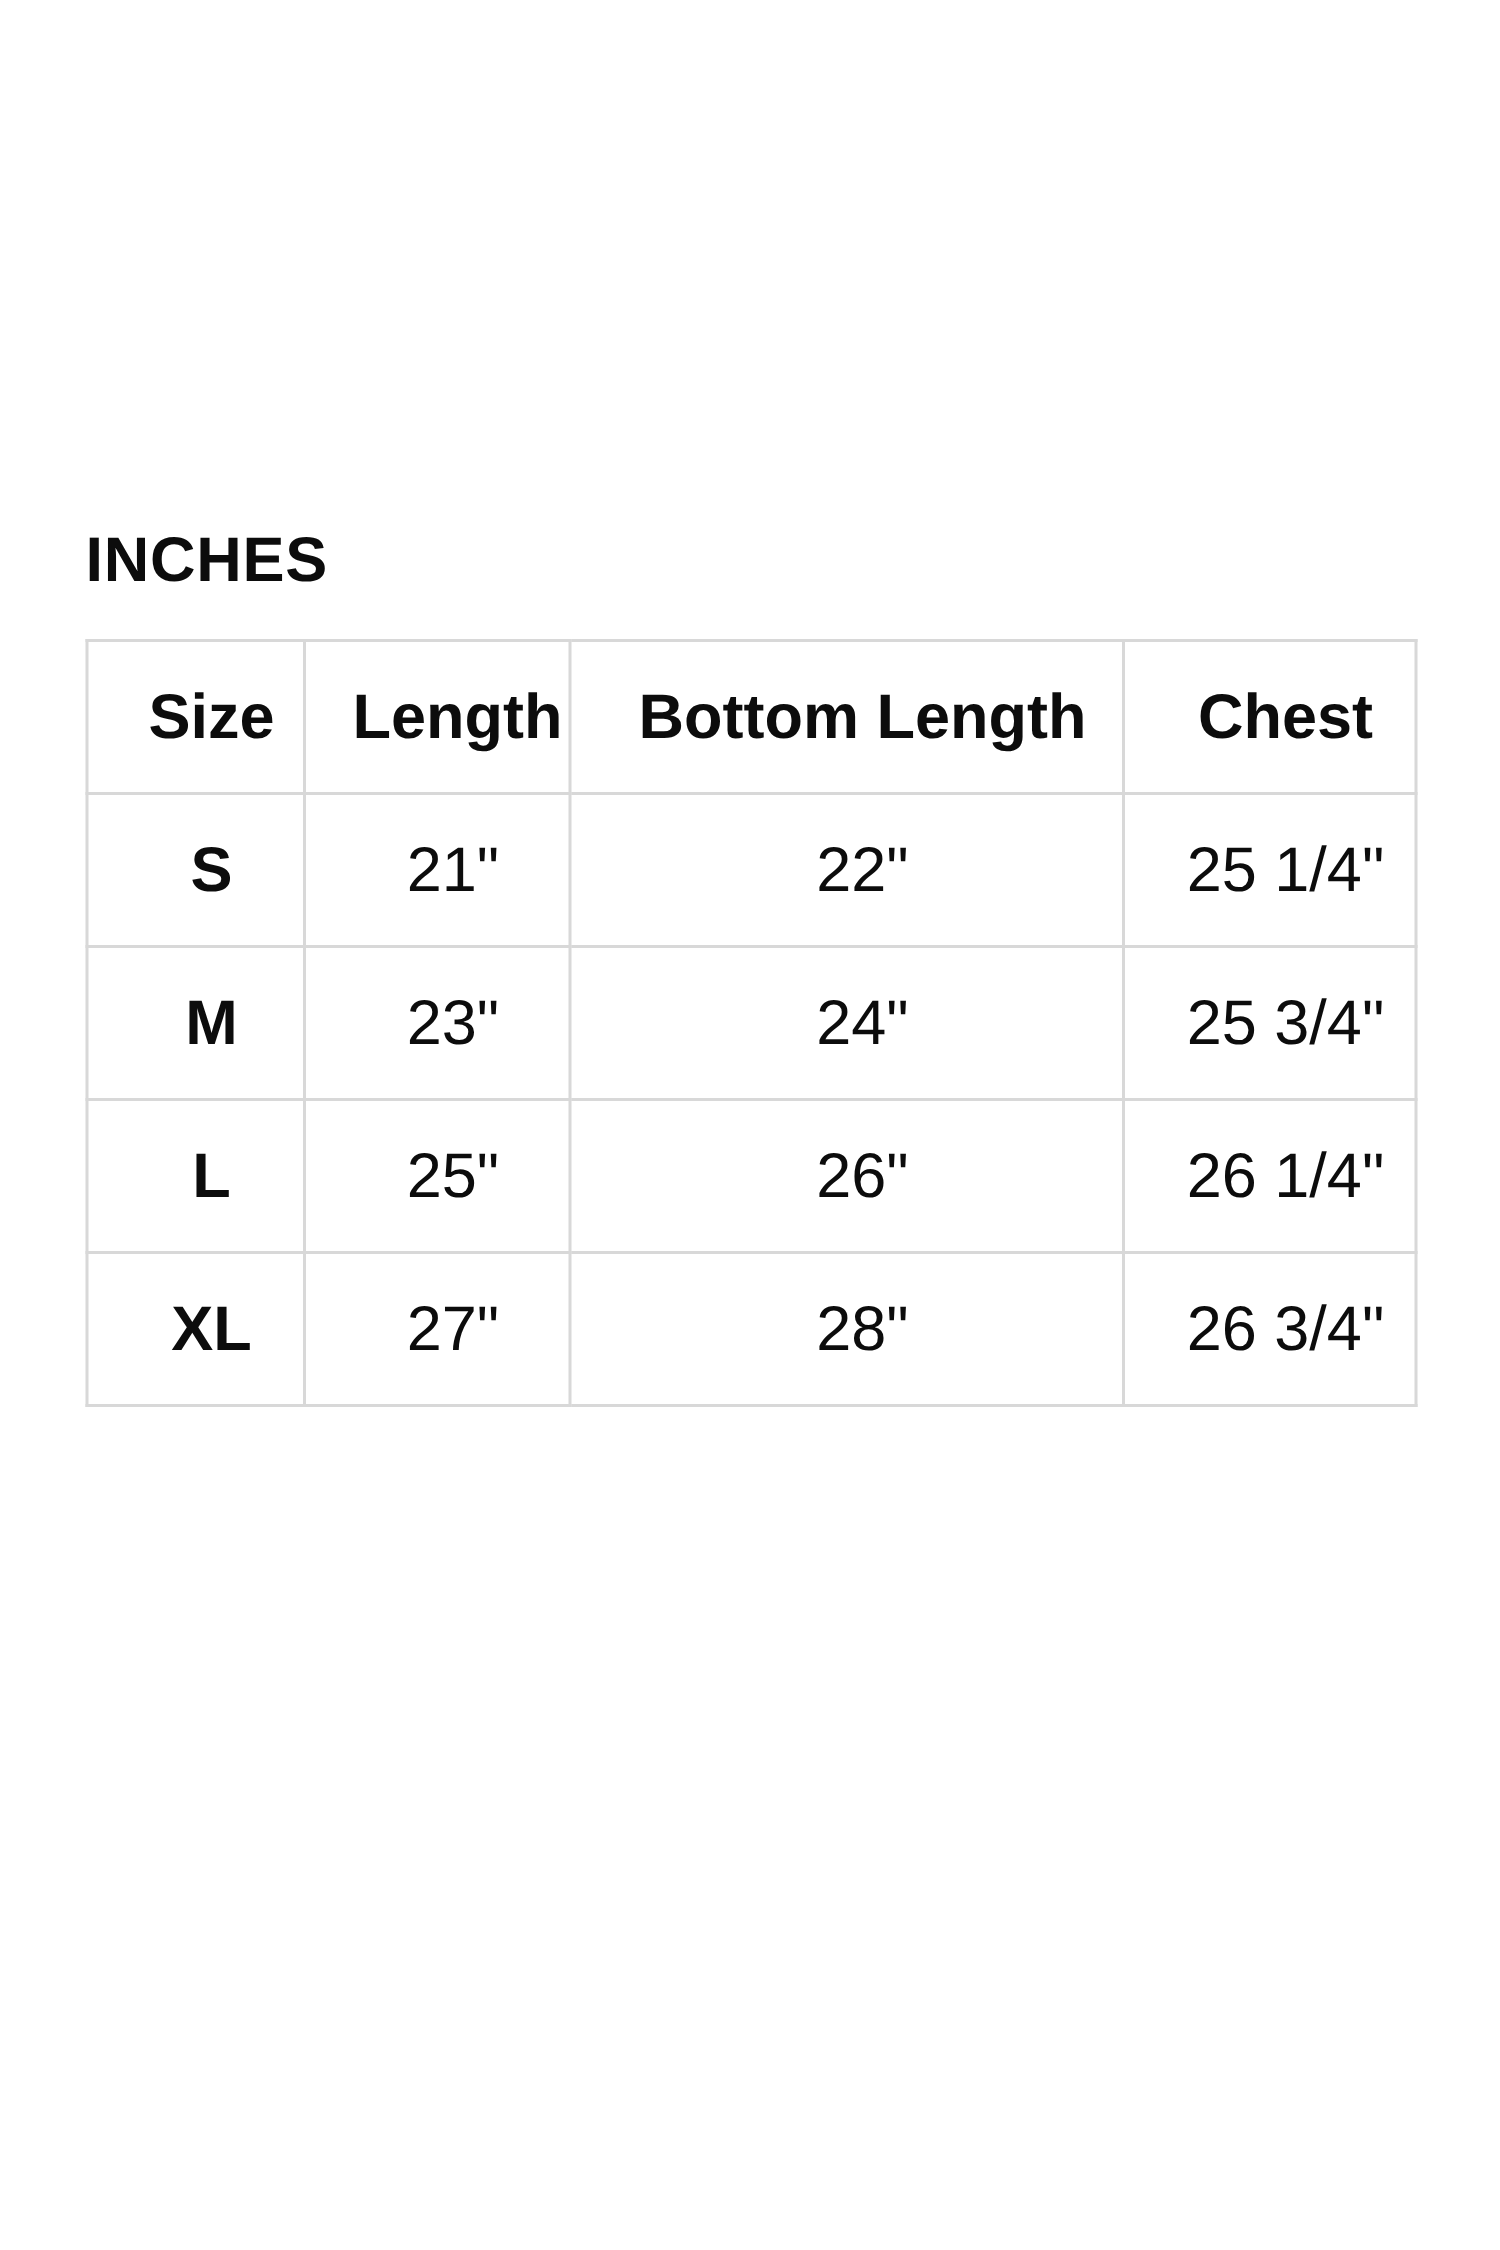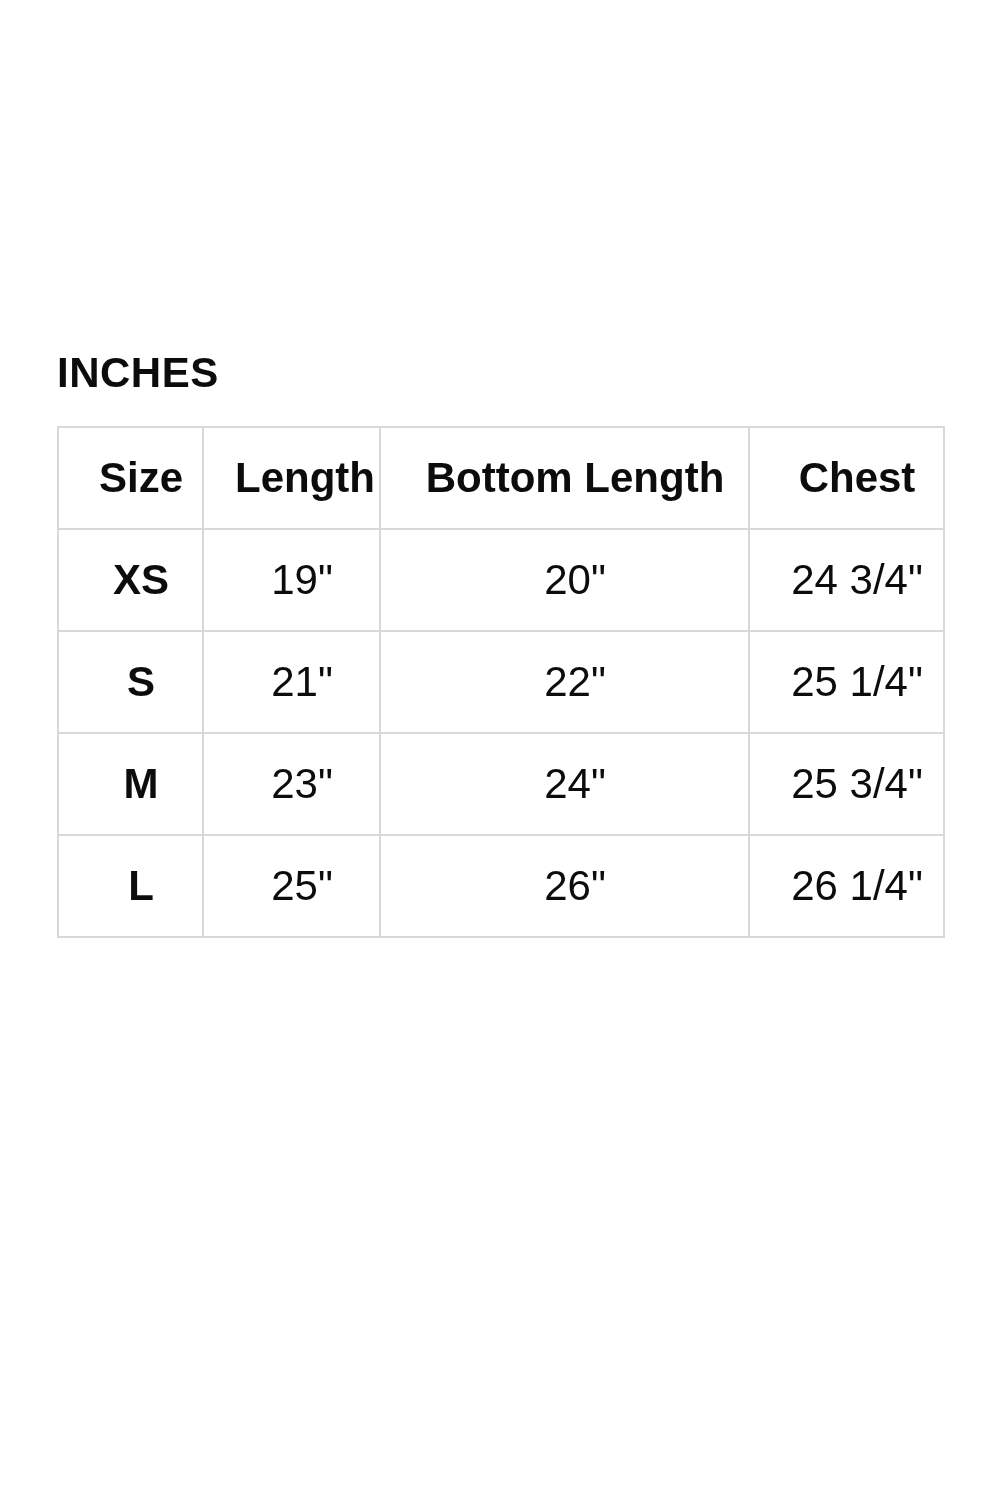--- a/index.html
+++ b/index.html
@@ -85,40 +85,40 @@
       <thead>
         <tr>
           <th>Size</th>
           <th>Length</th>
           <th>Bottom Length</th>
           <th>Chest</th>
         </tr>
       </thead>
       <tbody>
         <tr>
-          <th>XS</th>
-          <td>19"</td>
-          <td>20"</td>
-          <td>24 3/4"</td>
-        </tr>
-        <tr>
           <th>S</th>
           <td>21"</td>
           <td>22"</td>
           <td>25 1/4"</td>
         </tr>
         <tr>
           <th>M</th>
           <td>23"</td>
           <td>24"</td>
           <td>25 3/4"</td>
         </tr>
         <tr>
           <th>L</th>
           <td>25"</td>
           <td>26"</td>
           <td>26 1/4"</td>
         </tr>
+        <tr>
+          <th>XL</th>
+          <td>27"</td>
+          <td>28"</td>
+          <td>26 3/4"</td>
+        </tr>
       </tbody>
     </table>
 
   </div>
 </div>
 
 </body></html>

